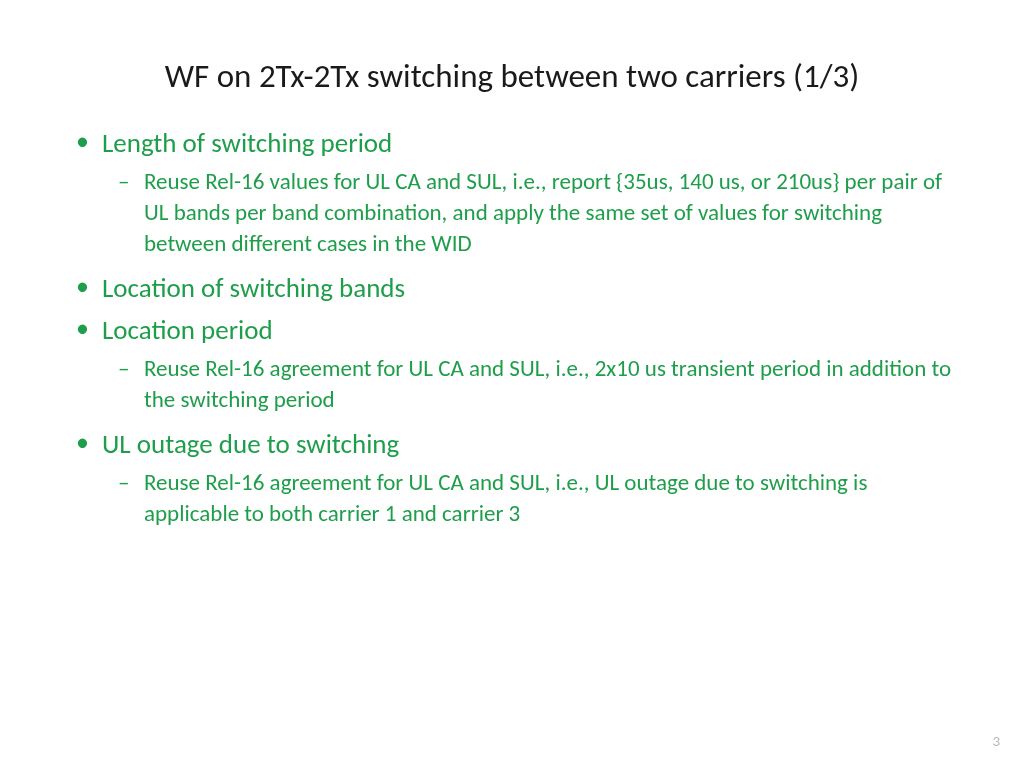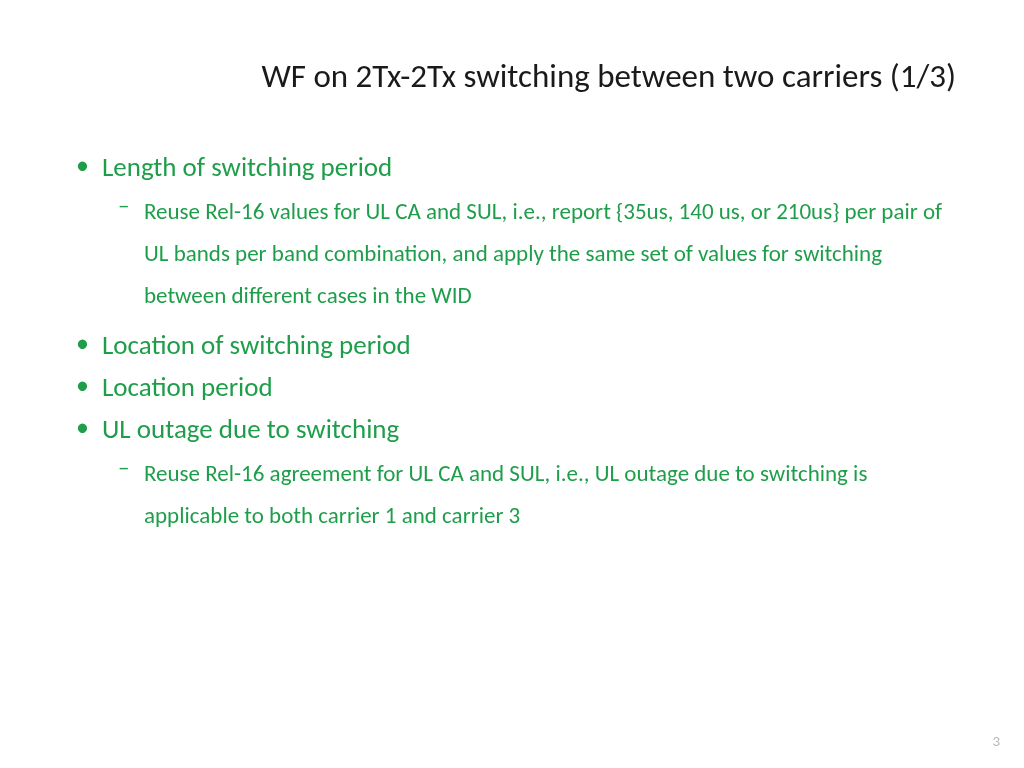--- a/index.html
+++ b/index.html
@@ -7,23 +7,23 @@
   .slide {
     width: 1024px;
     height: 768px;
     position: relative;
     padding: 48px 68px 40px 68px;
   }
   .title {
     font-size: 33px;
     font-weight: 400;
     color: #1a1a1a;
-    text-align: right;
+    text-align: center;
     letter-spacing: 0;
-    margin-bottom: 52px;
+    margin-bottom: 28px;
     margin-top: 8px;
   }
   ul.level1 {
     list-style: none;
     padding-left: 0;
   }
   ul.level1 > li {
     position: relative;
     padding-left: 34px;
     margin-bottom: 4px;
@@ -47,21 +47,21 @@
     list-style: none;
     padding-left: 0;
     margin-top: 4px;
     margin-bottom: 10px;
   }
   ul.level2 > li {
     position: relative;
     padding-left: 42px;
     color: #1e9e4a;
     font-size: 23px;
-    line-height: 42px;
+    line-height: 31px;
     font-weight: 400;
   }
   ul.level2 > li::before {
     content: "–";
     position: absolute;
     left: 16px;
     top: 0;
     color: #1e9e4a;
     font-size: 23px;
     line-height: 31px;
@@ -84,25 +84,28 @@
   <ul class="level1">
 
     <li>
       <span class="l1text">Length of switching period</span>
       <ul class="level2">
         <li>Reuse Rel-16 values for UL CA and SUL, i.e., report {35us, 140 us, or 210us} per pair of UL bands per band combination, and apply the same set of values for switching between different cases in the WID</li>
       </ul>
     </li>
 
     <li>
-      <span class="l1text">Location of switching period</span>
+      <span class="l1text">Location of switching bands</span>
     </li>
 
     <li>
       <span class="l1text">Location period</span>
+      <ul class="level2">
+        <li>Reuse Rel-16 agreement for UL CA and SUL, i.e., 2x10 us transient period in addition to the switching period</li>
+      </ul>
     </li>
 
     <li>
       <span class="l1text">UL outage due to switching</span>
       <ul class="level2">
         <li>Reuse Rel-16 agreement for UL CA and SUL, i.e., UL outage due to switching is applicable to both carrier 1 and carrier 3</li>
       </ul>
     </li>
 
   </ul>

